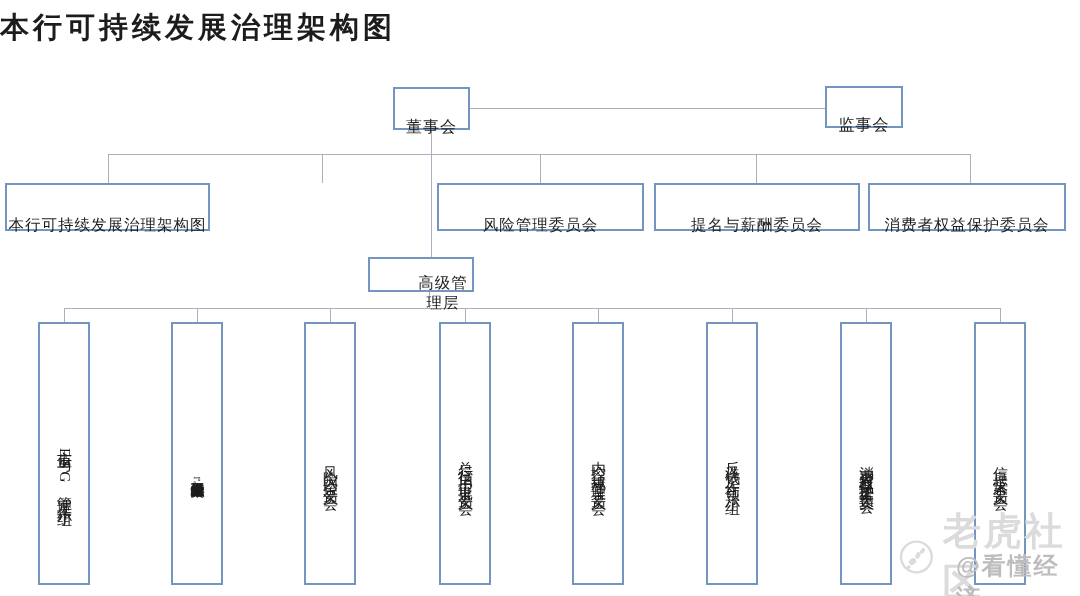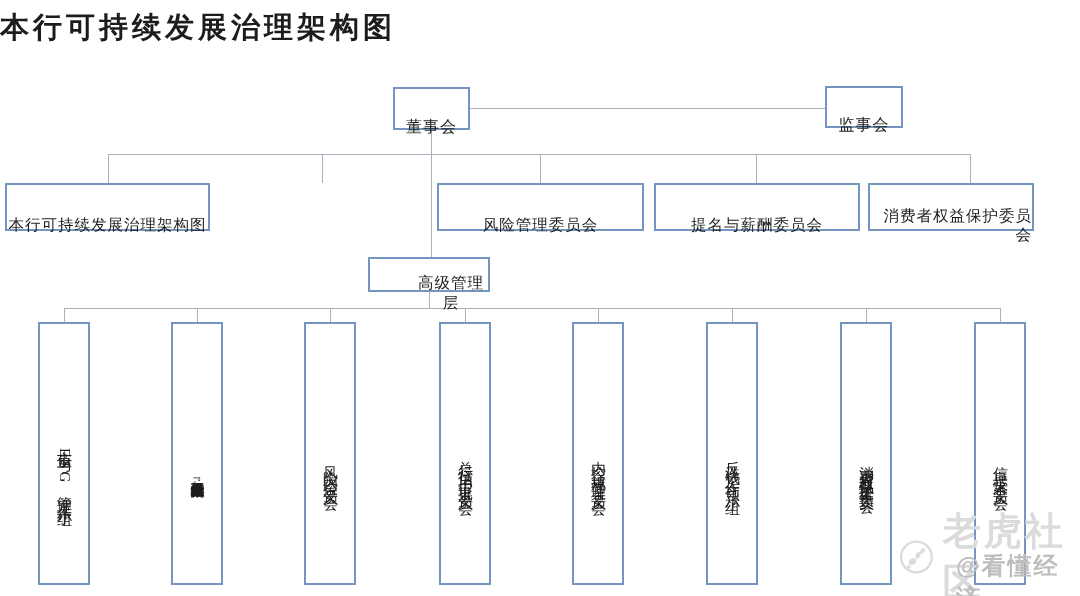--- a/index.html
+++ b/index.html
@@ -83,25 +83,25 @@
 
   <div class="node lvl2" style="left:5px;width:205px;">
     <span class="lbl">本行可持续发展治理架构图</span>
   </div>
   <div class="node lvl2" style="left:437px;width:207px;">
     <span class="lbl">风险管理委员会</span>
   </div>
   <div class="node lvl2" style="left:654px;width:206px;">
     <span class="lbl">提名与薪酬委员会</span>
   </div>
-  <div class="node lvl2" style="left:868px;width:166px;text-align:right;">
+  <div class="node lvl2" style="left:868px;width:198px;text-align:right;">
     <span class="lbl">消费者权益保护委员会</span>
   </div>
 
-  <div class="node" style="left:368px;top:257px;width:122px;height:35px;font-size:15.5px;padding-left:44px;">
+  <div class="node" style="left:368px;top:257px;width:106px;height:35px;font-size:15.5px;padding-left:44px;">
     <span class="lbl">高级管理层</span>
   </div>
 
   <div class="node tall" style="left:38px;">
     <span class="lbl semi">市值与ESG管理工作小组</span>
   </div>
   <div class="node tall" style="left:171px;">
     <span class="lbl dense">做好金融『五篇大文章』工作小组</span>
   </div>
   <div class="node tall" style="left:304px;">

